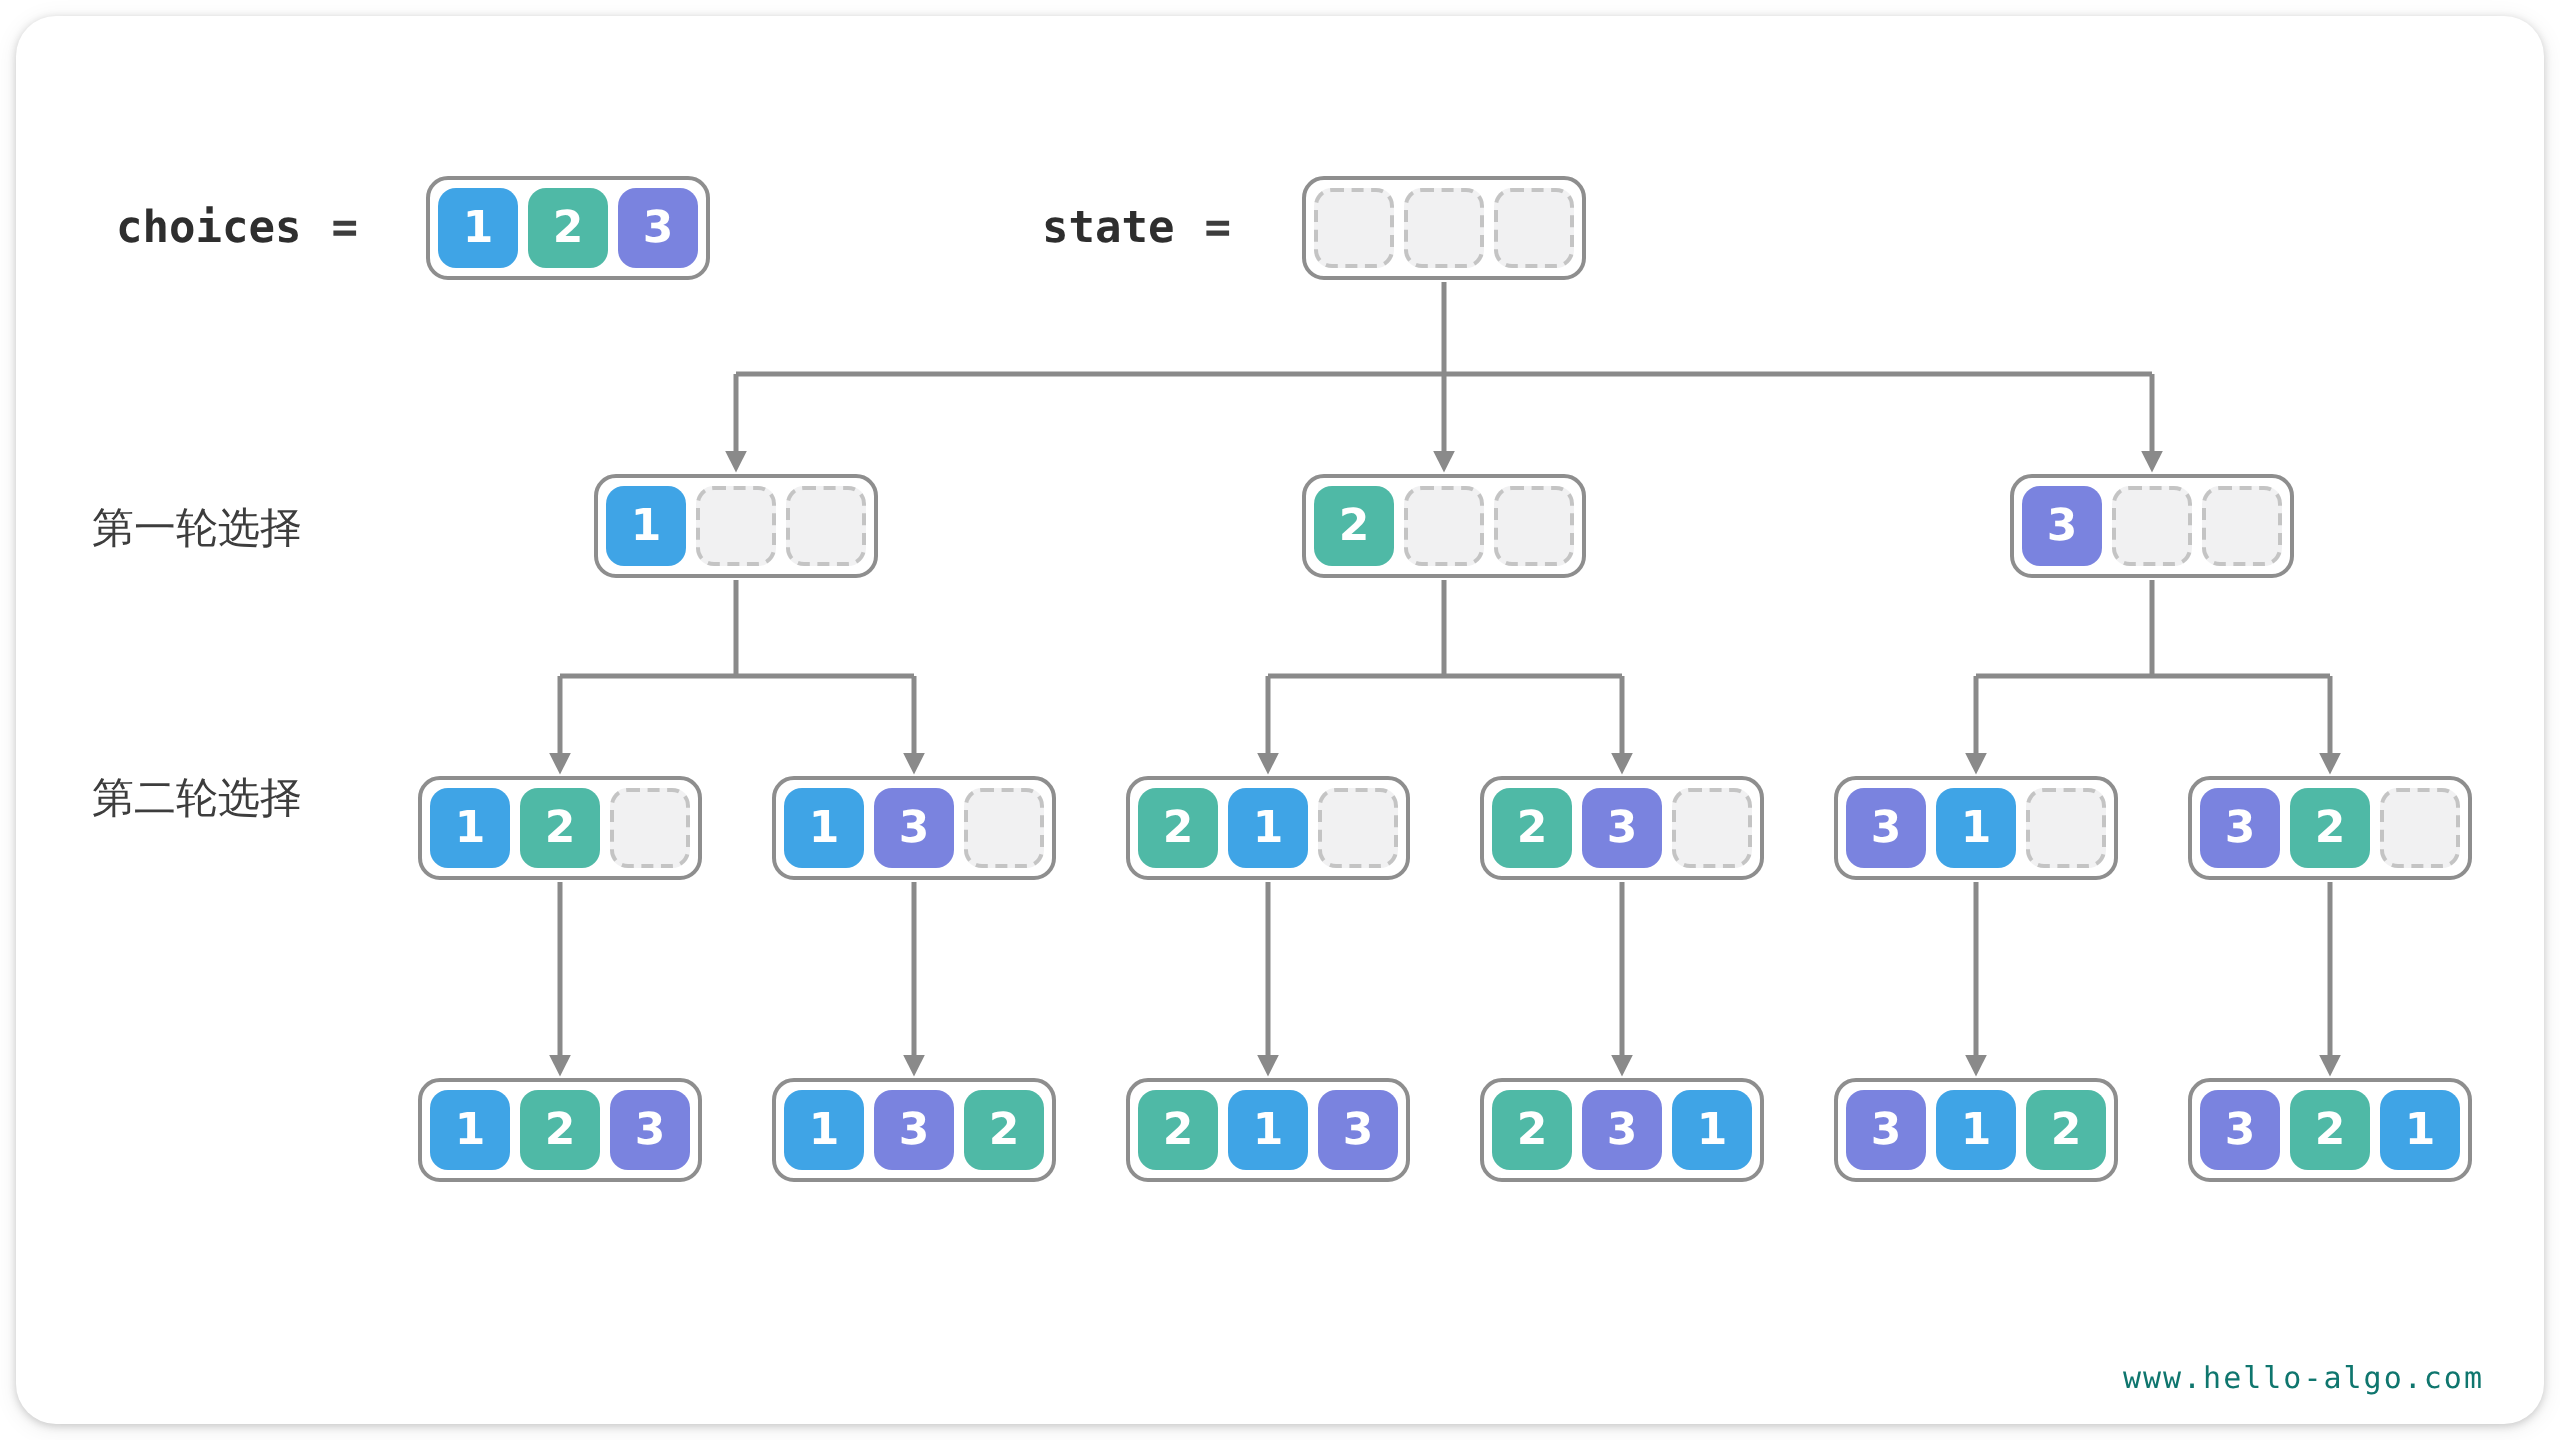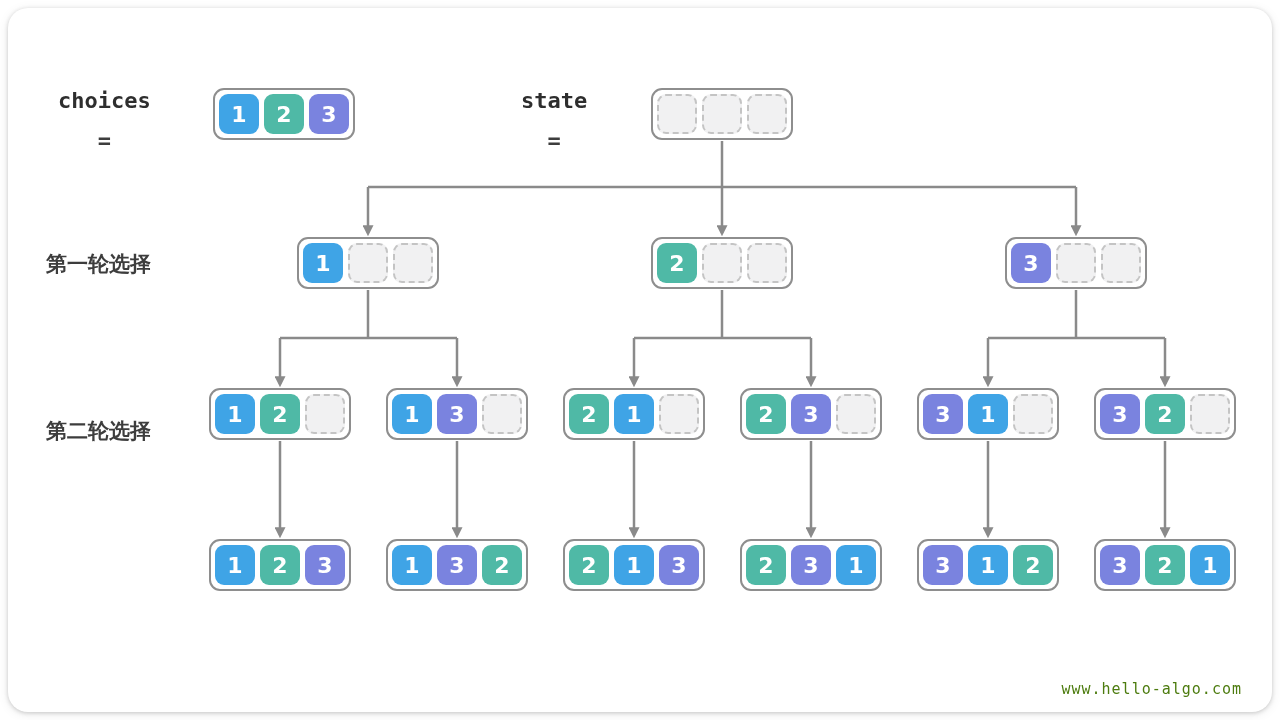--- a/index.html
+++ b/index.html
@@ -29,34 +29,34 @@
     font-weight: bold; font-size: 22px; color: #fff;
   }
   .cell.empty {
     background: var(--empty-fill, #f1f1f2);
     border: 2px dashed var(--empty-border, #c4c4c4);
   }
 
   .var-group {
     position: absolute; height: 53px; display: flex; align-items: center; gap: 15px;
     font-family: "DejaVu Sans Mono", "Liberation Mono", monospace;
-    font-weight: bold; font-size: 22px; color: #2e2e2e; flex-direction: column;
+    font-weight: bold; font-size: 22px; color: #2e2e2e;
   }
   .eq { color: #3d3d3d; }
 
   .row-label {
     position: absolute; left: 46px; height: 53px;
     display: flex; align-items: center;
-    font-size: 21px; font-weight: 700; color: #3d3d3d;
+    font-size: 21px; font-weight: 400; color: #3d3d3d;
   }
 
   .watermark {
     position: absolute; right: 38px; bottom: 22px;
     font-family: "DejaVu Sans Mono", "Liberation Mono", monospace;
-    font-size: 15px; color: #4d7c0f; letter-spacing: 1px;
+    font-size: 15px; color: #0f766e; letter-spacing: 1px;
   }
 </style>
 </head>
 <body>
 
 <div class="card"></div>
 
 <div class="canvas">
 
   <svg class="connectors" viewBox="0 0 1280 720" xmlns="http://www.w3.org/2000/svg">
@@ -103,21 +103,21 @@
     <span>state</span>
     <span class="eq">=</span>
   </div>
   <div class="node" style="left:722px; top:88px;">
     <span class="cell empty"></span>
     <span class="cell empty"></span>
     <span class="cell empty"></span>
   </div>
 
   <div class="row-label" style="top:237px;">第一轮选择</div>
-  <div class="row-label" style="top:404px;">第二轮选择</div>
+  <div class="row-label" style="top:372px;">第二轮选择</div>
 
   <div class="node" style="left:368px; top:237px;">
     <span class="cell" style="background: rgb(63, 164, 230);">1</span>
     <span class="cell empty"></span>
     <span class="cell empty"></span>
   </div>
   <div class="node" style="left:722px; top:237px;">
     <span class="cell" style="background: rgb(79, 185, 166);">2</span>
     <span class="cell empty"></span>
     <span class="cell empty"></span>

